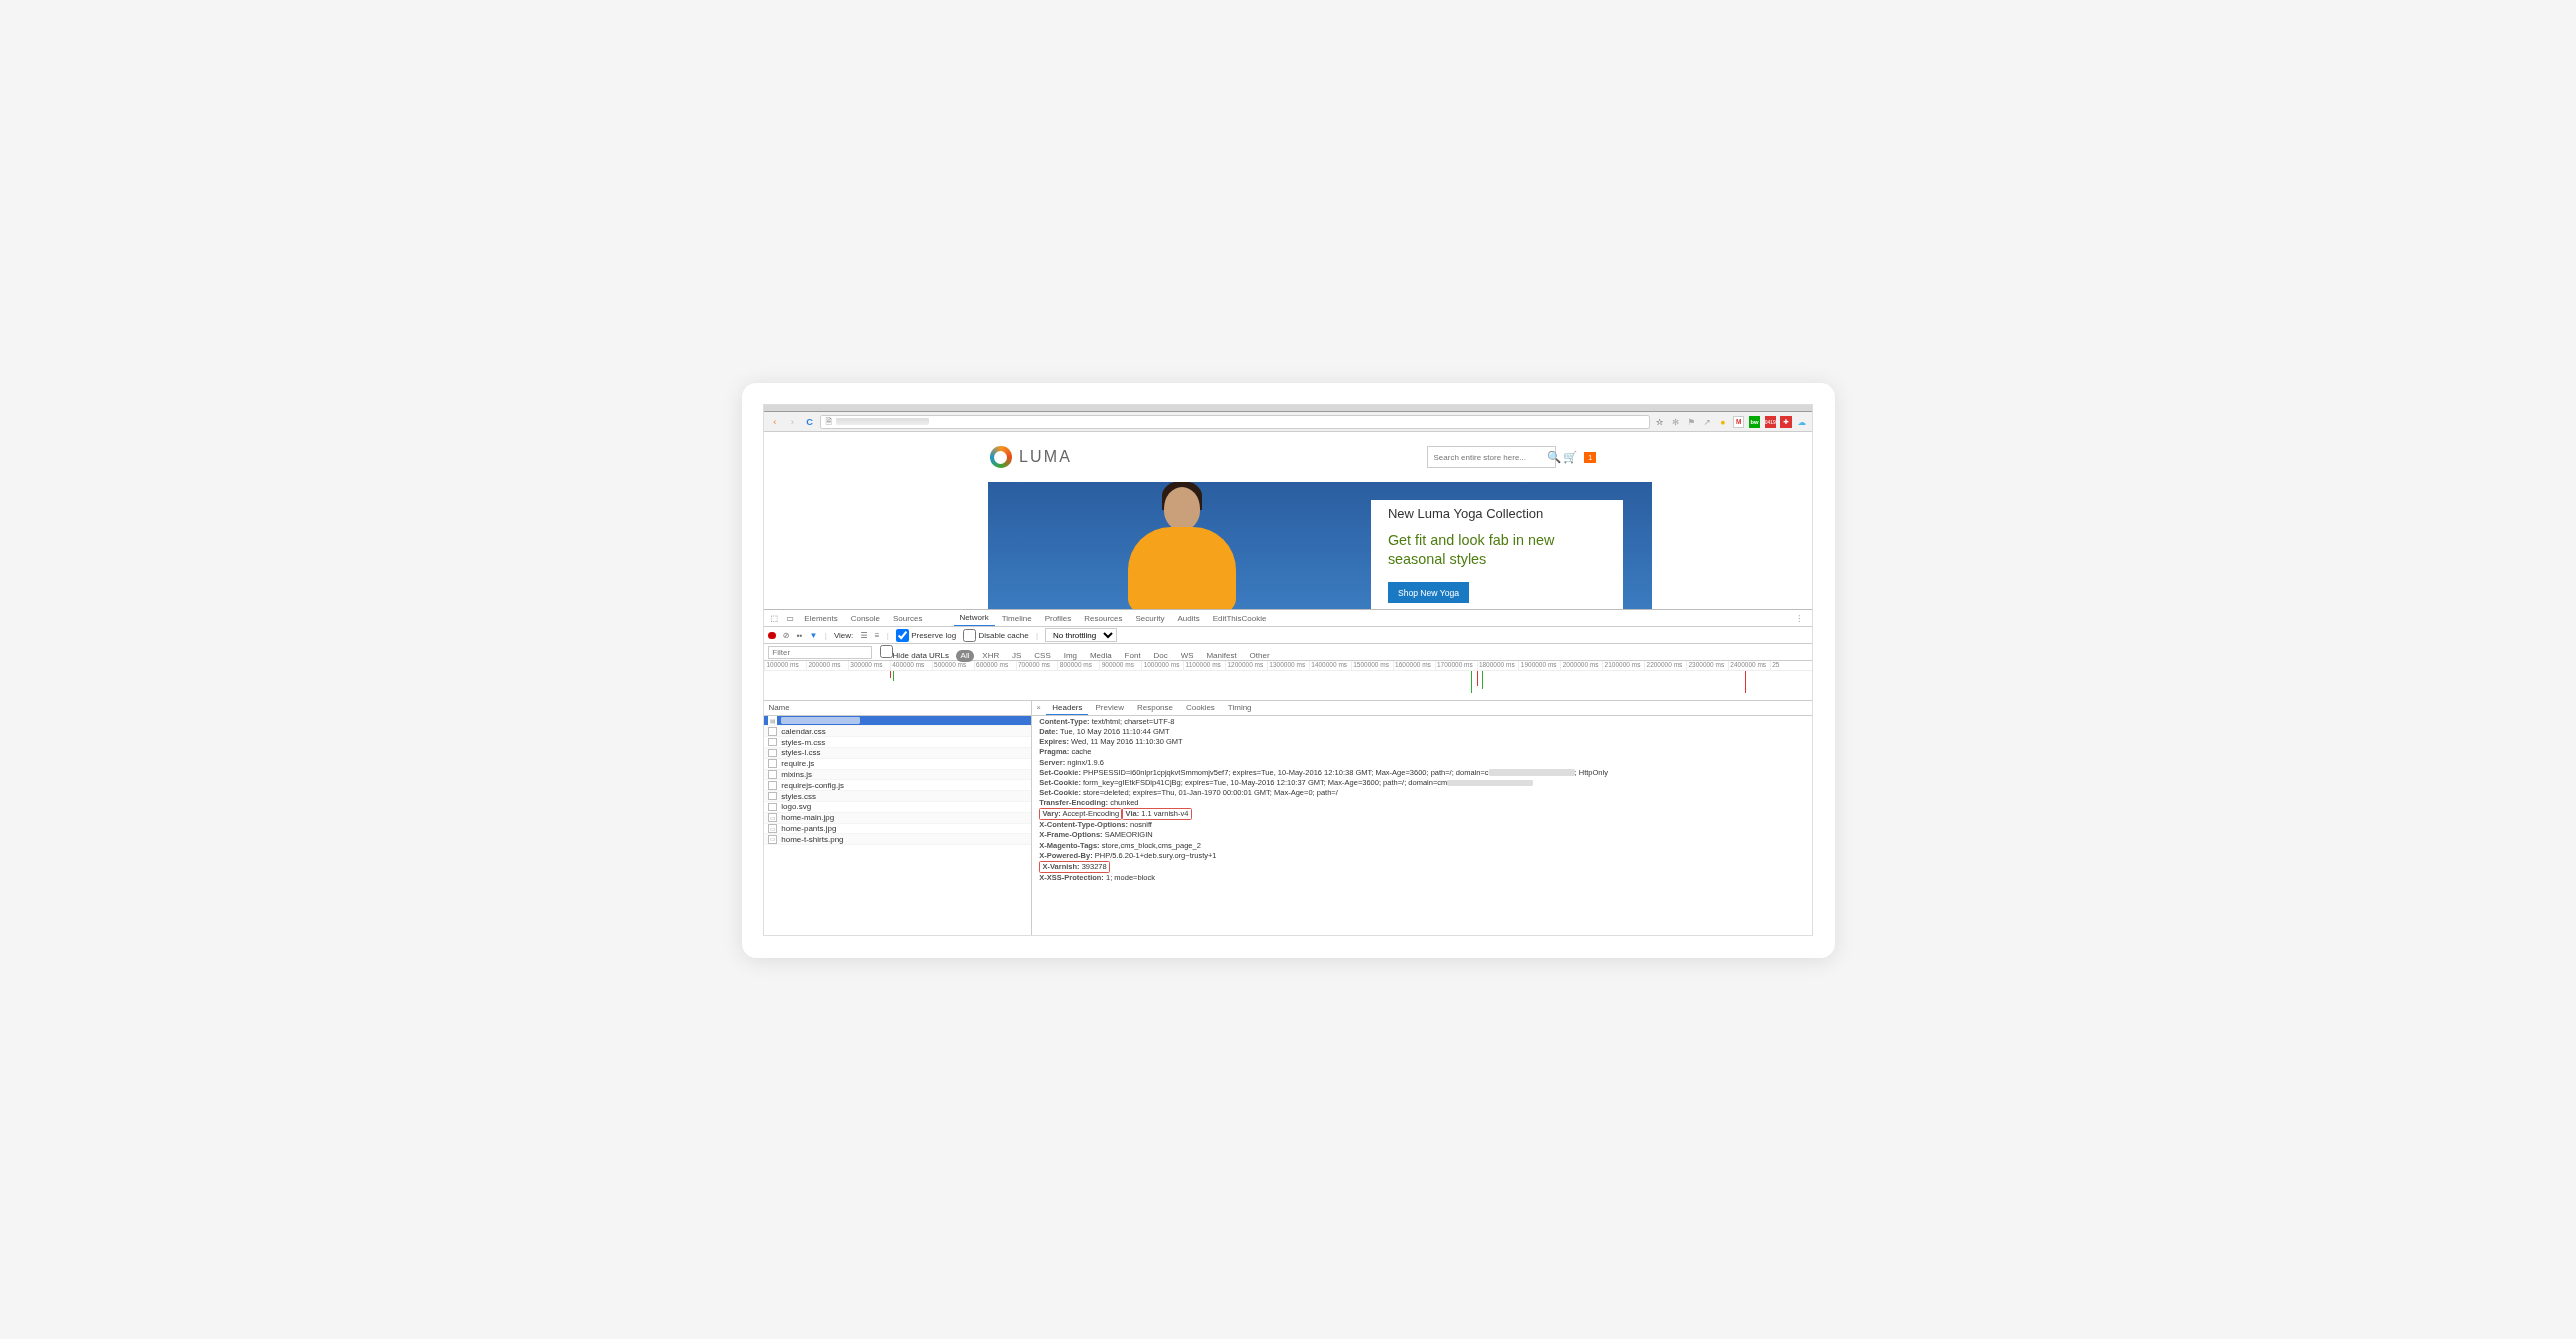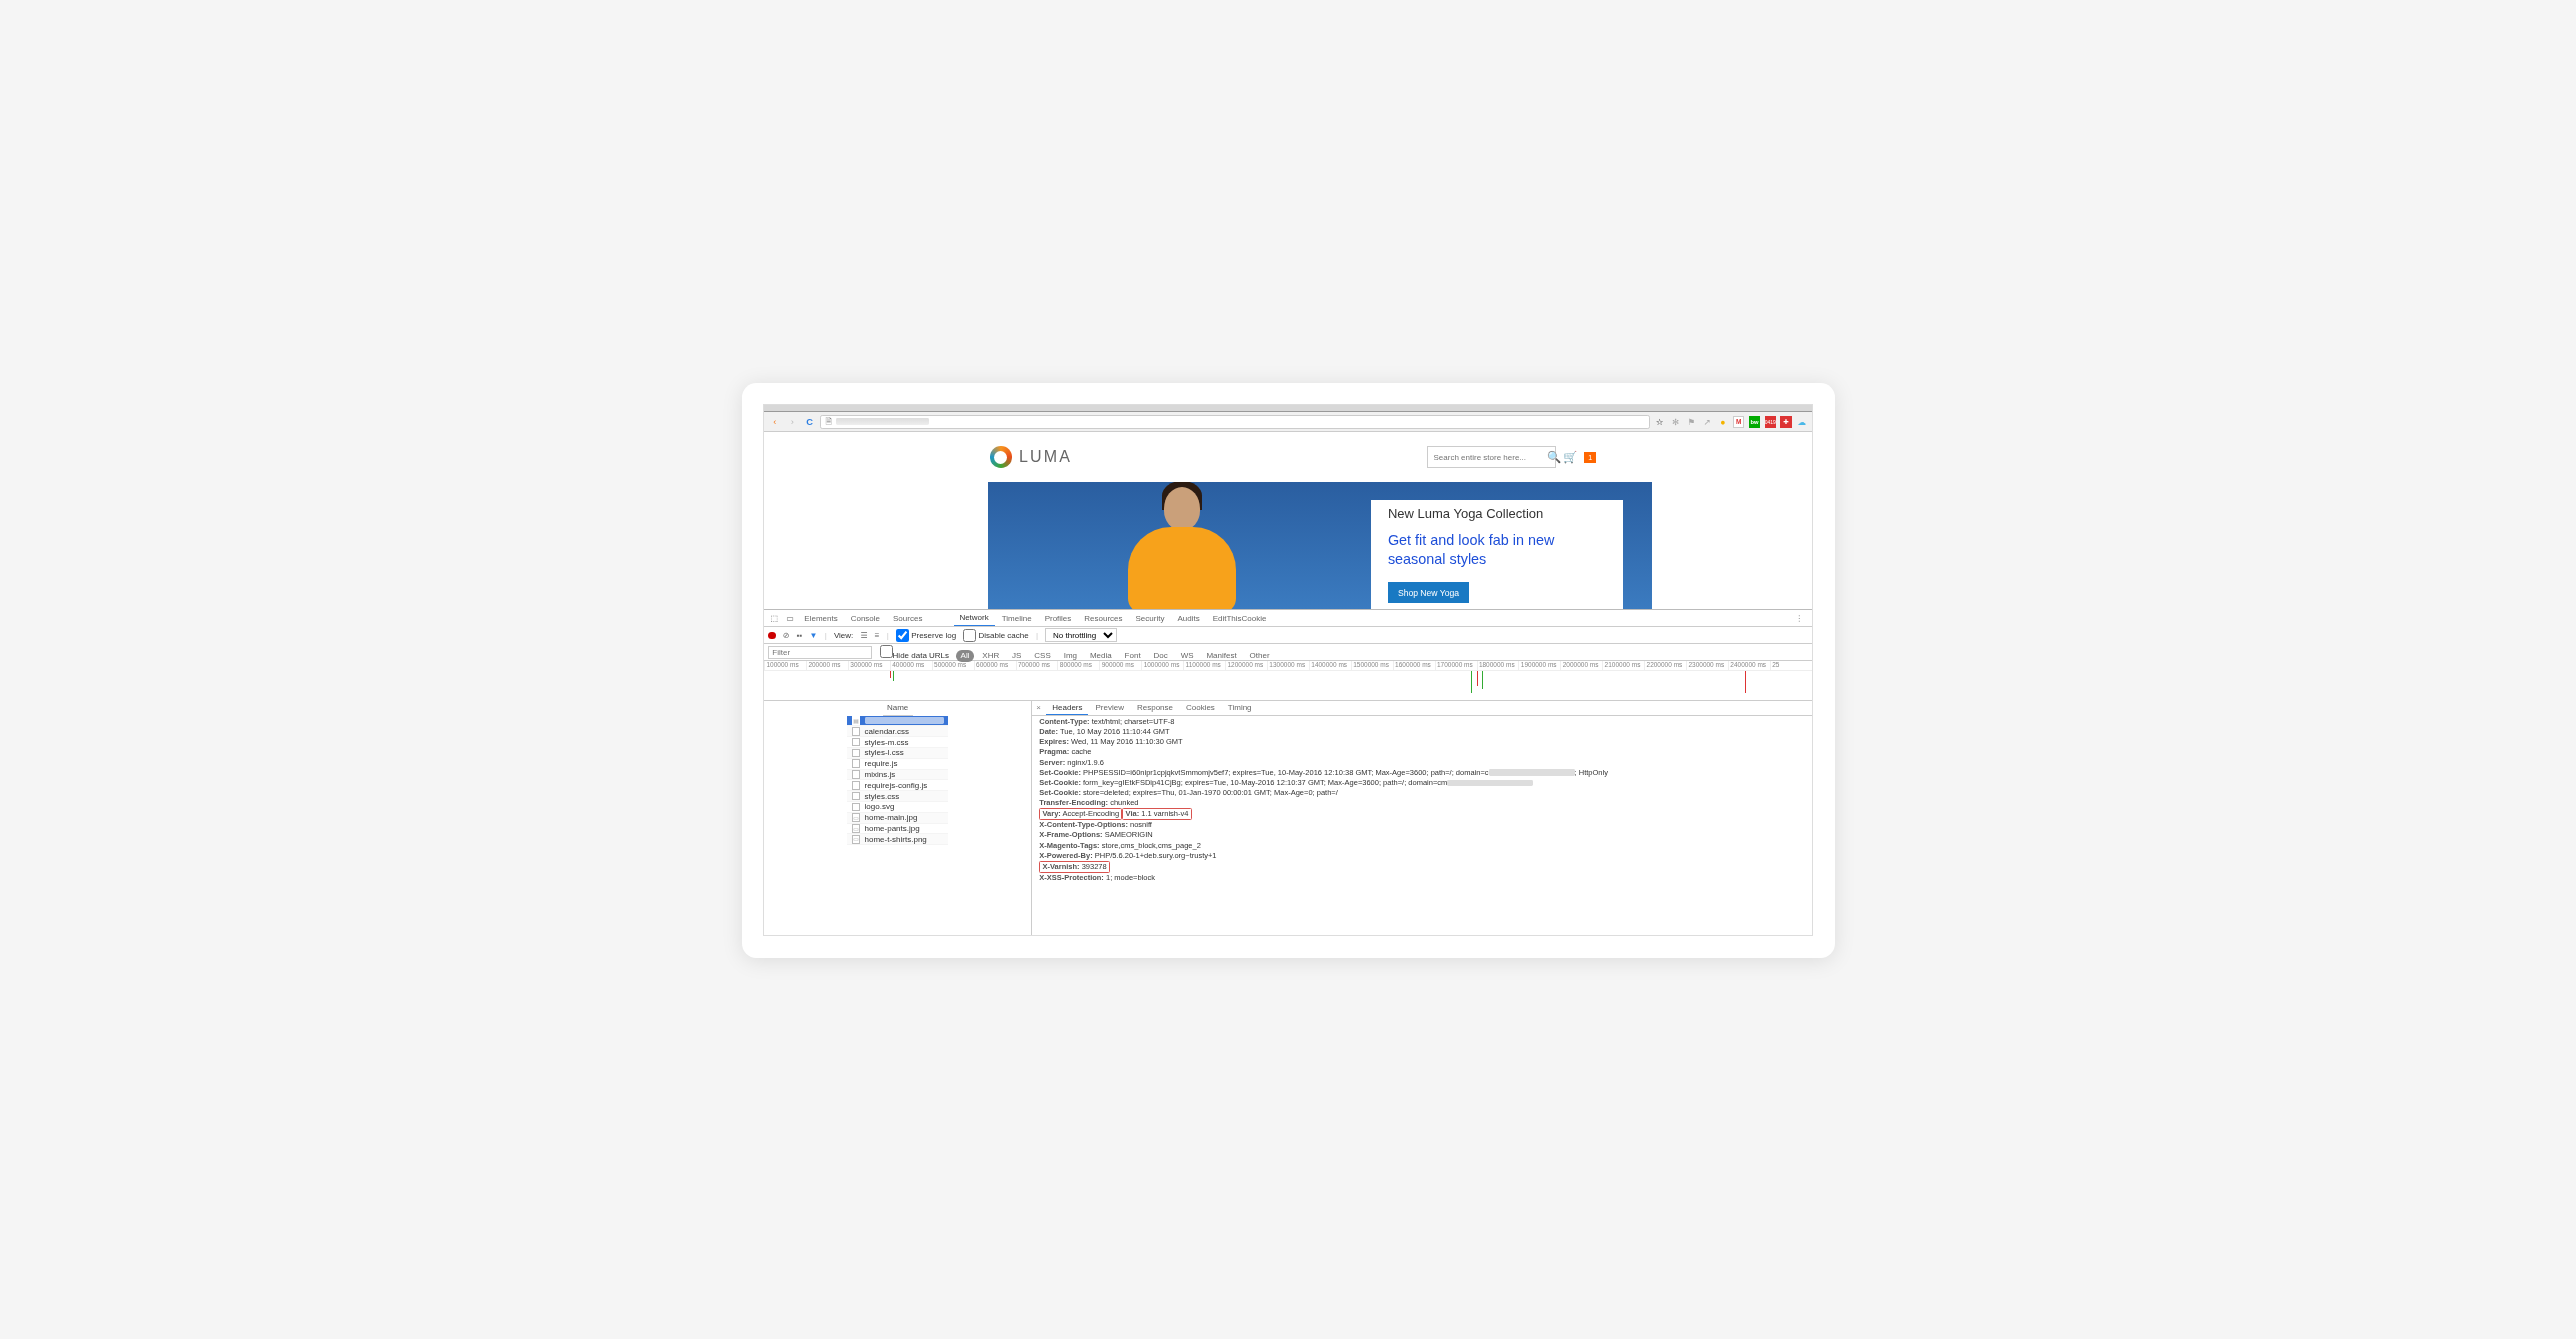--- a/index.html
+++ b/index.html
@@ -32,21 +32,21 @@
 .search-box input { border:none; outline:none; flex:1; font-size:8px; color:#999; }
 .cart-ico { font-size:11.5px; color:#999; }
 .cart-badge { background:#ff6600; color:#fff; width:11.5px; height:11.5px; font-size:7.2px; display:flex; align-items:center; justify-content:center; }
 .hero { height:127px; margin:0 160px 0 224px; position:relative; background:linear-gradient(#2a5ea0,#3b7bc0); overflow:hidden; }
 .hero-figure { position:absolute; left:115px; bottom:-14.4px; width:158px; height:144px; }
 .hero-figure .head { width:36px; height:43px; background:#caa07a; border-radius:50% 50% 45% 45%; position:absolute; top:7.2px; left:61px; }
 .hero-figure .hair { width:40px; height:29px; background:#2b1b12; border-radius:50% 50% 0 0; position:absolute; top:1.4px; left:59px; }
 .hero-figure .body { width:108px; height:86px; background:#f7a21b; border-radius:43px 43px 14.4px 14.4px; position:absolute; top:47px; left:25px; }
 .hero-card { position:absolute; right:29px; top:18px; width:252px; background:#fff; padding:6px 17px; }
 .hero-card h2 { font-size:13px; font-weight:400; color:#333; margin-bottom:10px; }
-.hero-card p { font-size:14.4px; color:#1d4ed8; font-weight:300; line-height:1.3; margin-bottom:13px; }
+.hero-card p { font-size:14.4px; color:#4d7c0f; font-weight:300; line-height:1.3; margin-bottom:13px; }
 .hero-card .cta { display:inline-block; background:#1979c3; color:#fff; font-size:8.6px; padding:5.8px 10px; }
 
 
 .devtools { flex:1; display:flex; flex-direction:column; border-top:0.7px solid #bbb; font-family:"DejaVu Sans",Arial,sans-serif; font-size:8px; color:#333; background:#fff; min-height:0; }
 .dt-tabs { height:17px; display:flex; align-items:center; border-bottom:0.7px solid #ccc; padding:0 2.9px; gap:1.4px; }
 .dt-tabs .ico { width:14.4px; text-align:center; color:#666; cursor:pointer; }
 .dt-tabs .tab { padding:2.9px 5.8px; color:#666; cursor:pointer; }
 .dt-tabs .tab.active { color:#333; border-bottom:1.4px solid #2b7de1;margin-left:24px; }
 .dt-tabs .spacer { flex:1; }
 .dt-tabs .menu { color:#888; padding:0 5.8px; }
@@ -58,21 +58,21 @@
 .dt-filterbar { height:17px; display:flex; align-items:center; border-bottom:0.7px solid #ccc; padding:0 4.3px; gap:7.2px; }
 .dt-filterbar input.filter { width:104px; height:13px; border:0.7px solid #ccc; padding:0 2.9px; font-size:8px; }
 .dt-filterbar .ftabs { display:flex; gap:4.3px;margin-top:7px; }
 .dt-filterbar .ftab { padding:1.4px 4.3px; border-radius:5.8px; color:#666; cursor:pointer; }
 .dt-filterbar .ftab.active { background:#888; color:#fff; }
 .timeline { height:40px; border-bottom:0.7px solid #ccc; position:relative; overflow:hidden; }
 .timeline .ticks { display:flex; height:10px; border-bottom:0.7px solid #eee; }
 .timeline .ticks span { flex:1; font-size:6.5px; color:#888; border-left:0.7px solid #eee; padding-left:1.4px; white-space:nowrap; }
 .timeline .mark { position:absolute; top:10px; bottom:0; width:0.7px; }
 .dt-body { flex:1; display:flex; min-height:0; }
-.req-col { width:268px; border-right:0.7px solid #ccc; display:flex; flex-direction:column;align-items:center; }
+.req-col { width:268px; border-right:0.7px solid #ccc; display:flex; flex-direction:column; }
 .req-col .hdr { height:14.4px; border-bottom:0.7px solid #ccc; padding:2.2px 4.3px; font-size:8px; color:#555; }
 .req-list { flex:1; overflow:auto; }
 .req-row { height:10.8px; display:flex; align-items:center; padding:0 4.3px; gap:4.3px; font-size:8px; color:#333; border-bottom:0.7px solid #f4f4f4; cursor:pointer; }
 .req-row:nth-child(even){ background:#fafafa; }
 .req-row.sel { background:#3874d6; color:#fff; }
 .req-row .fico { width:8.6px; height:8.6px; border:0.7px solid #bbb; background:#fff; font-size:5.8px; display:flex; align-items:center; justify-content:center; color:#999; }
 .req-row.sel .fico { border-color:#fff; }
 .req-row .blur { display:inline-block; width:79px; height:6.5px; background:rgba(255,255,255,.6); filter:blur(0.7px); border-radius:1.4px; }
 .det-col { flex:1; display:flex; flex-direction:column; min-width:0; }
 .det-tabs { height:14.4px; display:flex; align-items:center; border-bottom:0.7px solid #ccc; gap:1.4px; }

